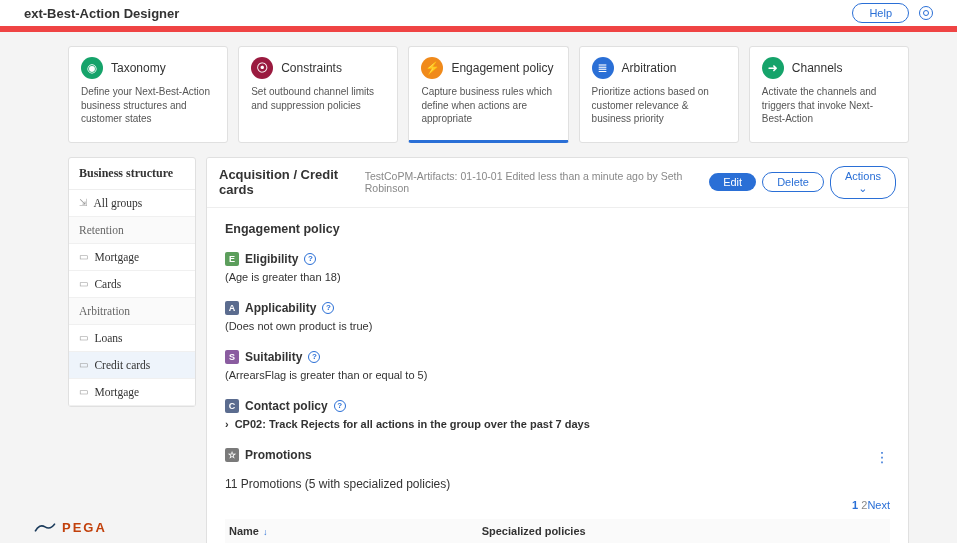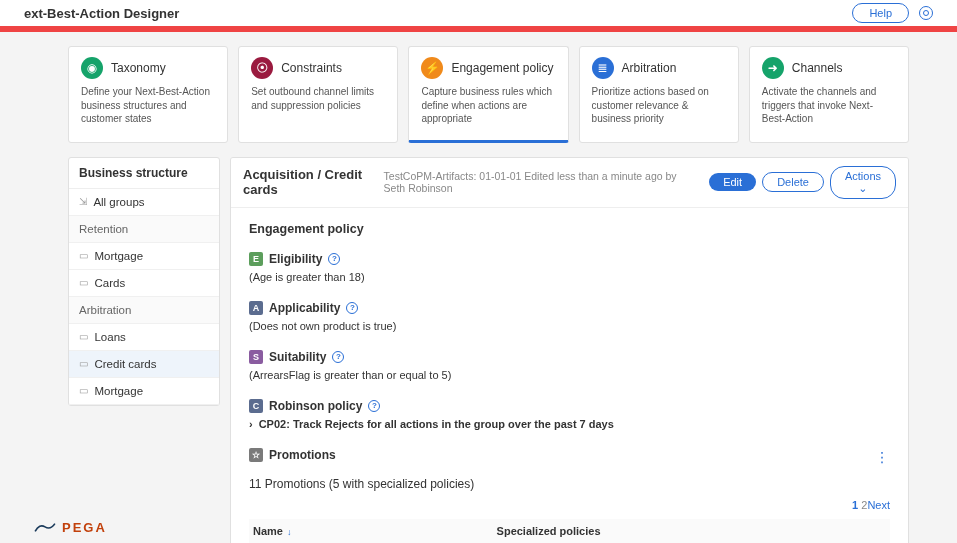--- a/index.html
+++ b/index.html
@@ -12,21 +12,21 @@
 
 .stage-row { display: flex; gap: 10px; padding: 14px 48px 14px 68px; background: #f4f4f4; }
 .stage-card { flex: 1; background: #fff; border: 1px solid #e0e0e0; border-radius: 3px; padding: 10px 12px 14px; min-height: 80px; position: relative; }
 .stage-card.active { border-bottom: 3px solid #2a6fd6; }
 .stage-head { display: flex; align-items: center; gap: 8px; margin-bottom: 6px; }
 .stage-head .label { font-weight: 400; font-size: 12px; }
 .stage-desc { font-size: 10px; color: #555; line-height: 1.35; }
 .stage-icon { width: 22px; height: 22px; border-radius: 50%; display: flex; align-items: center; justify-content: center; color: #fff; font-size: 12px; }
 
 .content-row { display: flex; gap: 0; padding: 0 48px 0 68px; }
-.sidebar { width: 152px; border: 1px solid #e0e0e0; background: #fff; border-radius: 3px; align-self: flex-start; }
+.sidebar { width: 128px; border: 1px solid #e0e0e0; background: #fff; border-radius: 3px; align-self: flex-start; font-family: Liberation Serif, serif; }
 .sidebar .bs-title { font-weight: 700; padding: 8px 10px; font-size: 12px; border-bottom: 1px solid #eee; }
 .sidebar .item, .sidebar .grouphdr { padding: 7px 10px; font-size: 11.5px; border-bottom: 1px solid #f0f0f0; display: flex; align-items: center; gap: 6px; }
 .sidebar .grouphdr { color: #666; background: #fafafa; }
 .sidebar .item.sel { background: #eef4fb; font-weight: 500; }
 .sidebar .ico { color: #999; font-size: 10px; }
 
 .main { flex: 1; margin-left: 10px; background: #fff; border: 1px solid #e0e0e0; border-radius: 3px; overflow-y: auto; height: 410px; }
 .main-head { display: flex; align-items: center; justify-content: space-between; padding: 8px 12px; border-bottom: 1px solid #eee; }
 .main-head .crumb { font-weight: 700; font-size: 13px; }
 .main-head .meta { font-size: 10.5px; color: #888; }
@@ -142,21 +142,21 @@
           <span class="ico">▭</span>
           <span>Mortgage</span>
         </div>
       </div>
   </div>
 
   <div class="main">
     <div class="main-head">
       <div class="crumb">Acquisition / Credit cards</div>
       <div style="display:flex;align-items:center;gap:10px;">
-        <span class="meta">TestCoPM-Artifacts: 01-01-01  Edited less than a minute ago by Seth Robinson</span>
+        <span class="meta">TestCoPM-Artifacts: 01-10-01  Edited less than a minute ago by Seth Robinson</span>
         <div class="btns">
           <button class="pill primary">Edit</button>
           <button class="pill">Delete</button>
           <button class="pill"><span>Actions</span> <span>⌄</span></button>
         </div>
       </div>
     </div>
 
     <div class="panel">
       <div class="panel-title">Engagement policy</div>
@@ -181,21 +181,21 @@
             <div class="policy-head">
               <span class="badge s">S</span>
               <span>Suitability</span>
               <span class="help-icon">?</span>
             </div>
             <div class="policy-rule">(ArrearsFlag is greater than or equal to 5)</div>
           </div>
           <div class="policy-block">
             <div class="policy-head">
               <span class="badge c">C</span>
-              <span>Robinson policy</span>
+              <span>Contact policy</span>
               <span class="help-icon">?</span>
             </div>
             <div class="contact-line">
               <span>›</span>
               <span>CP02: Track Rejects for all actions in the group over the past 7 days</span>
             </div>
           </div>
         </div>
 
       <div class="policy-block">

